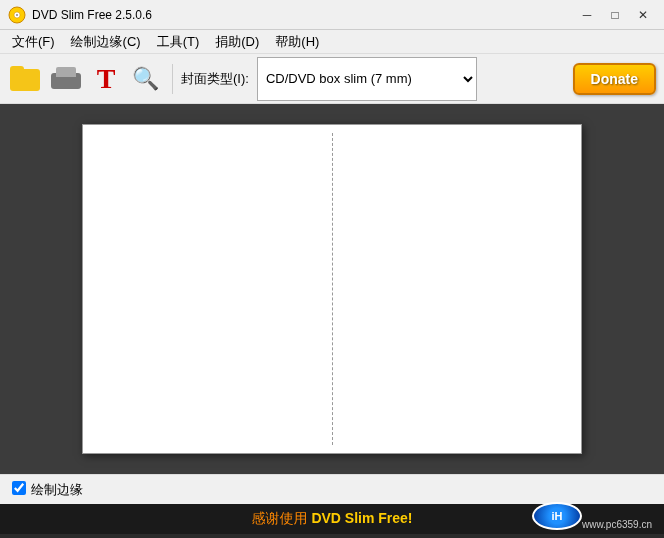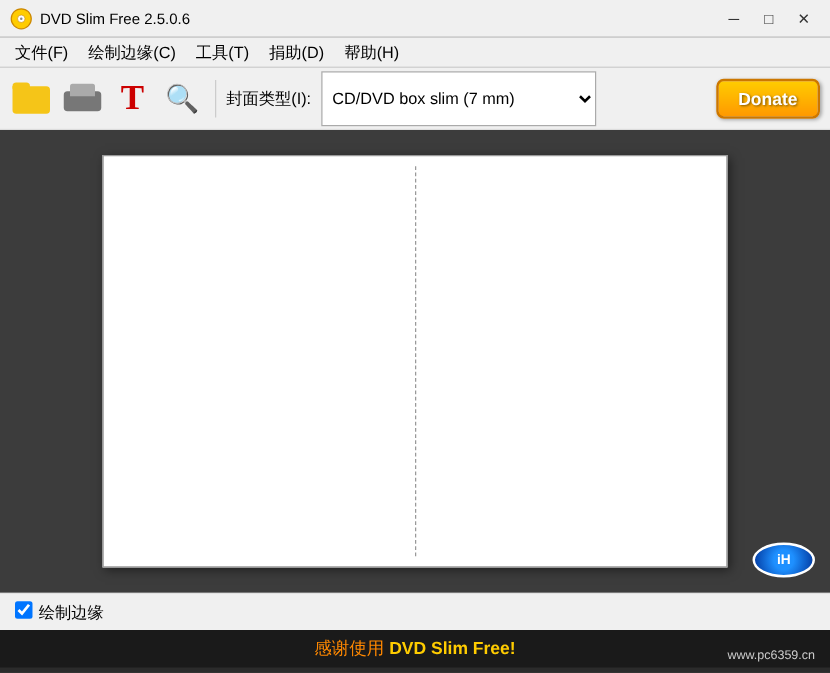--- a/index.html
+++ b/index.html
@@ -265,23 +265,22 @@
       font-weight: bold;
       color: #ffcc00;
     }
 
     
     .watermark {
       position: absolute;
       right: 12px;
       bottom: 4px;
       display: flex;
-      flex-direction: column;
+      flex-direction: row;
       align-items: flex-end;
-      gap: 40px;
     }
     .watermark-logo {
       width: 50px;
       height: 28px;
       background: radial-gradient(circle, #1e90ff 30%, #003399 100%);
       border-radius: 50%;
       display: flex;
       align-items: center;
       justify-content: center;
       color: white;

